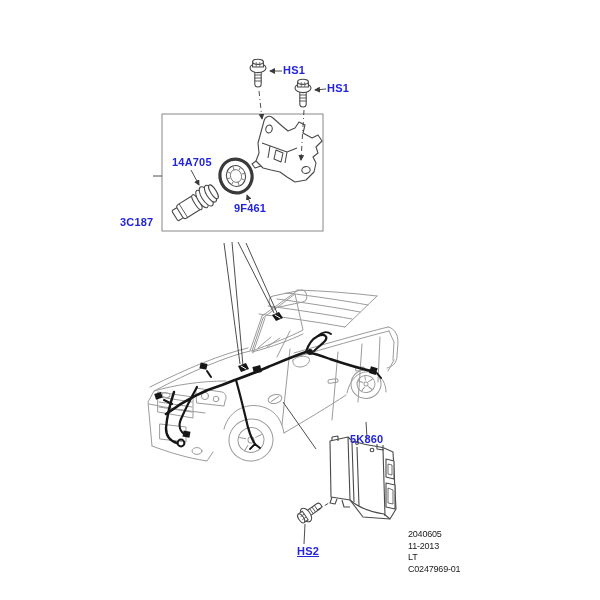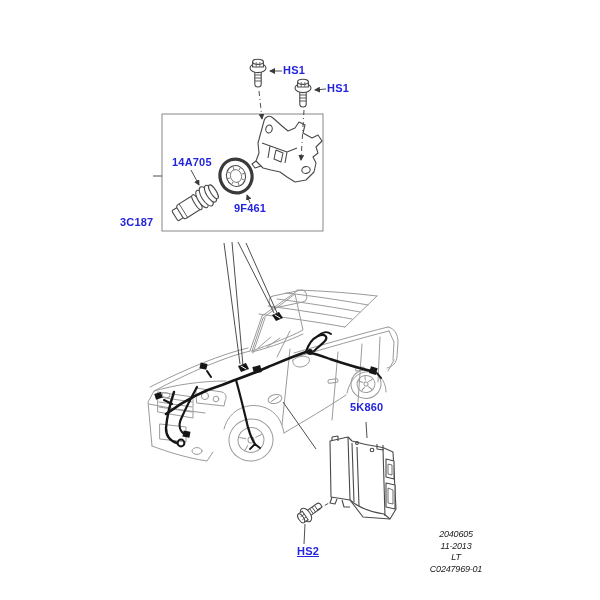--- a/index.html
+++ b/index.html
@@ -3,21 +3,21 @@
 <meta charset="utf-8">
 <style>
   html,body{margin:0;padding:0;background:#ffffff;}
   #stage{position:relative;width:572px;height:600px;background:#ffffff;overflow:hidden;
          font-family:"Liberation Sans",sans-serif;}
   svg{position:absolute;left:0;top:0;}
   .callout{position:absolute;font-weight:bold;font-size:11px;line-height:11px;
            color:#2424DD;letter-spacing:0.2px;white-space:nowrap;cursor:default;}
   .blacktext{position:absolute;color:#1a1a1a;font-size:9px;letter-spacing:-0.2px;
              white-space:nowrap;}
-  #info-block{left:408px;top:529px;width:96px;text-align:center;line-height:11.5px;font-style:italic;}
+  #info-block{left:408px;top:529px;width:96px;line-height:11.5px;}
   #copyright{left:229px;top:574px;letter-spacing:-0.3px;}
 </style>
 </head>
 <body>
 
 <div id="stage">
 
 <svg width="600" height="600" viewBox="0 0 600 600">
   <defs>
     <marker id="arw" viewBox="0 0 10 10" refX="8.5" refY="5" markerWidth="6.5" markerHeight="6.5" orient="auto-start-reverse">
@@ -237,21 +237,21 @@
     <line x1="317" y1="510" x2="329" y2="503" stroke-dasharray="4 2 1 2"></line>
     <line x1="305" y1="524" x2="304" y2="544"></line>
   </g>
 </svg>
 
 <div class="callout" style="left:283px;top:65px;">HS1</div>
 <div class="callout" style="left:327px;top:83px;">HS1</div>
 <div class="callout" style="left:120px;top:169px;margin-top:48px;">3C187</div>
 <div class="callout" style="left:172px;top:157px;">14A705</div>
 <div class="callout" style="left:234px;top:203px;">9F461</div>
-<div class="callout" style="left:350px;top:402px;">5K860</div>
+<div class="callout" style="left:350px;top:434px;">5K860</div>
 <div class="callout" style="left:297px;top:546px;text-decoration:underline;">HS2</div>
 
 <div class="blacktext" id="info-block">
   <div>2040605</div>
   <div>11-2013</div>
   <div>LT</div>
   <div>C0247969-01</div>
 </div>
 
 

